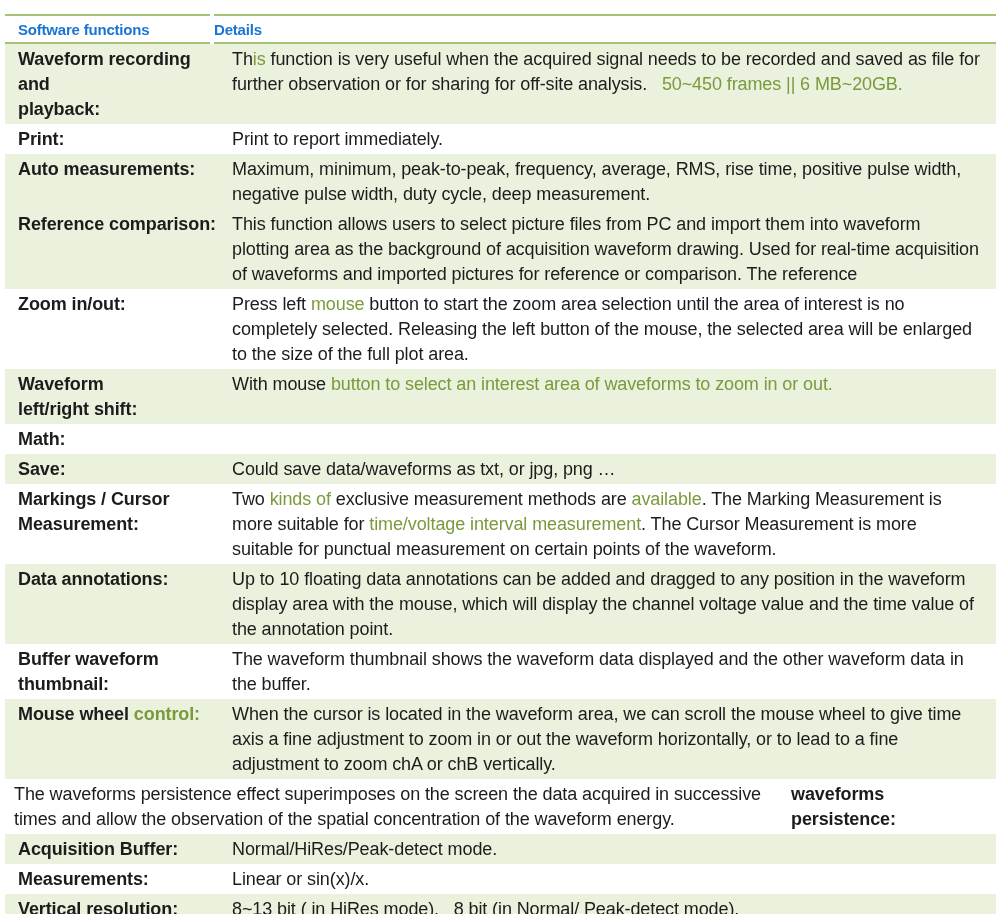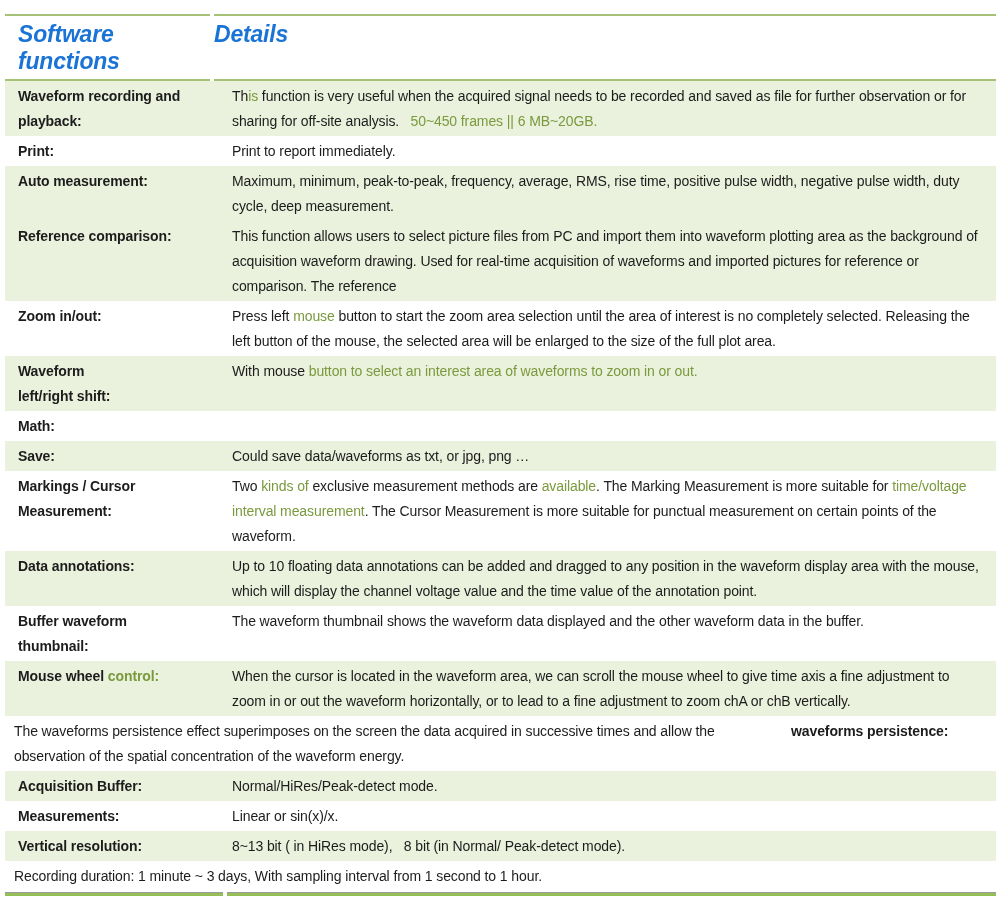--- a/index.html
+++ b/index.html
@@ -19,34 +19,33 @@
     overflow:hidden;
   }
   .page{margin:14px 4px 0 5px;}
 
   
   .hdr-row{display:flex;background:#fff;}
   .hdr-cell{
     border-top:2px solid var(--border-green);
     border-bottom:2px solid var(--border-green);
     padding:5px 0 4px 0;
-    font-weight:bold;font-size:23px;letter-spacing:-0.2px;
+    font-weight:bold;font-size:15px;letter-spacing:-0.2px;
     color:var(--header-text);
-    font-style:italic;
   }
   .hdr-fn{width:205px;flex:none;padding-left:13px;}
   .col-gap{width:4px;flex:none;background:#fff;}
   .hdr-dt{flex:1;}
 
   
   .row{display:flex;}
   .row.shaded{background:var(--shaded-row-bg);}
   .cell{
     padding-top:3px;padding-bottom:2px;
-    font-size:14px;line-height:25px;letter-spacing:-0.1px;
+    font-size:18px;line-height:25px;letter-spacing:-0.1px;
   }
   .fn-cell{
     width:218px;flex:none;padding-left:13px;padding-right:6px;
     font-weight:bold;white-space:pre-line;
   }
   .dt-cell{flex:1;padding-left:9px;padding-right:16px;}
   .g{color:var(--accent-text);text-align:right;}
 
   
   .bottom-line{display:flex;margin-top:1px;}
@@ -70,21 +69,21 @@
       <div class="row shaded">
         <div class="cell fn-cell"><span>Waveform recording and
 playback:</span></div>
         <div class="cell dt-cell"><span>Th</span><span class="g">is</span><span> function is very useful when the acquired signal needs to be recorded and saved as file for further observation or for sharing for off-site analysis. &nbsp; </span><span class="g">50~450 frames || 6 MB~20GB.</span></div>
       </div>
       <div class="row">
         <div class="cell fn-cell"><span>Print:</span></div>
         <div class="cell dt-cell"><span>Print to report immediately.</span></div>
       </div>
       <div class="row shaded">
-        <div class="cell fn-cell"><span>Auto measurement:</span></div>
+        <div class="cell fn-cell"><span>Auto measurements:</span></div>
         <div class="cell dt-cell"><span>Maximum, minimum, peak-to-peak, frequency, average, RMS, rise time, positive pulse width, negative pulse width, duty cycle, deep measurement.</span></div>
       </div>
       <div class="row shaded">
         <div class="cell fn-cell"><span>Reference comparison:</span></div>
         <div class="cell dt-cell"><span>This function allows users to select picture files from PC and import them into waveform plotting area as the background of acquisition waveform drawing. Used for real-time acquisition of waveforms and imported pictures for reference or comparison. The reference</span></div>
       </div>
       <div class="row">
         <div class="cell fn-cell"><span>Zoom in/out:</span></div>
         <div class="cell dt-cell"><span>Press left </span><span class="g">mouse</span><span> button to start the zoom area selection until the area of interest is no completely selected. Releasing the left button of the mouse, the selected area will be enlarged to the size of the full plot area.</span></div>
       </div>

